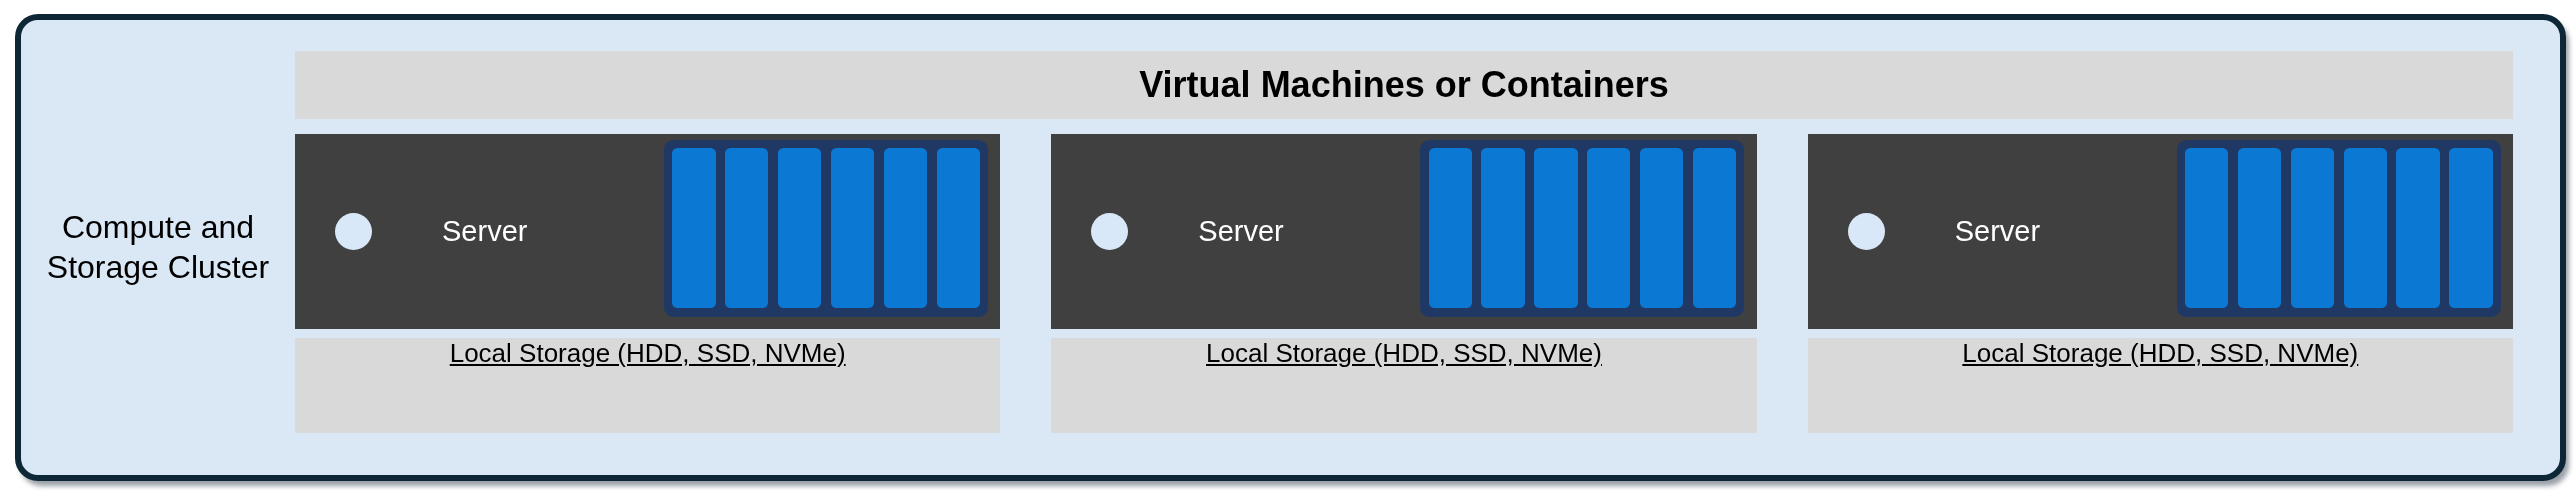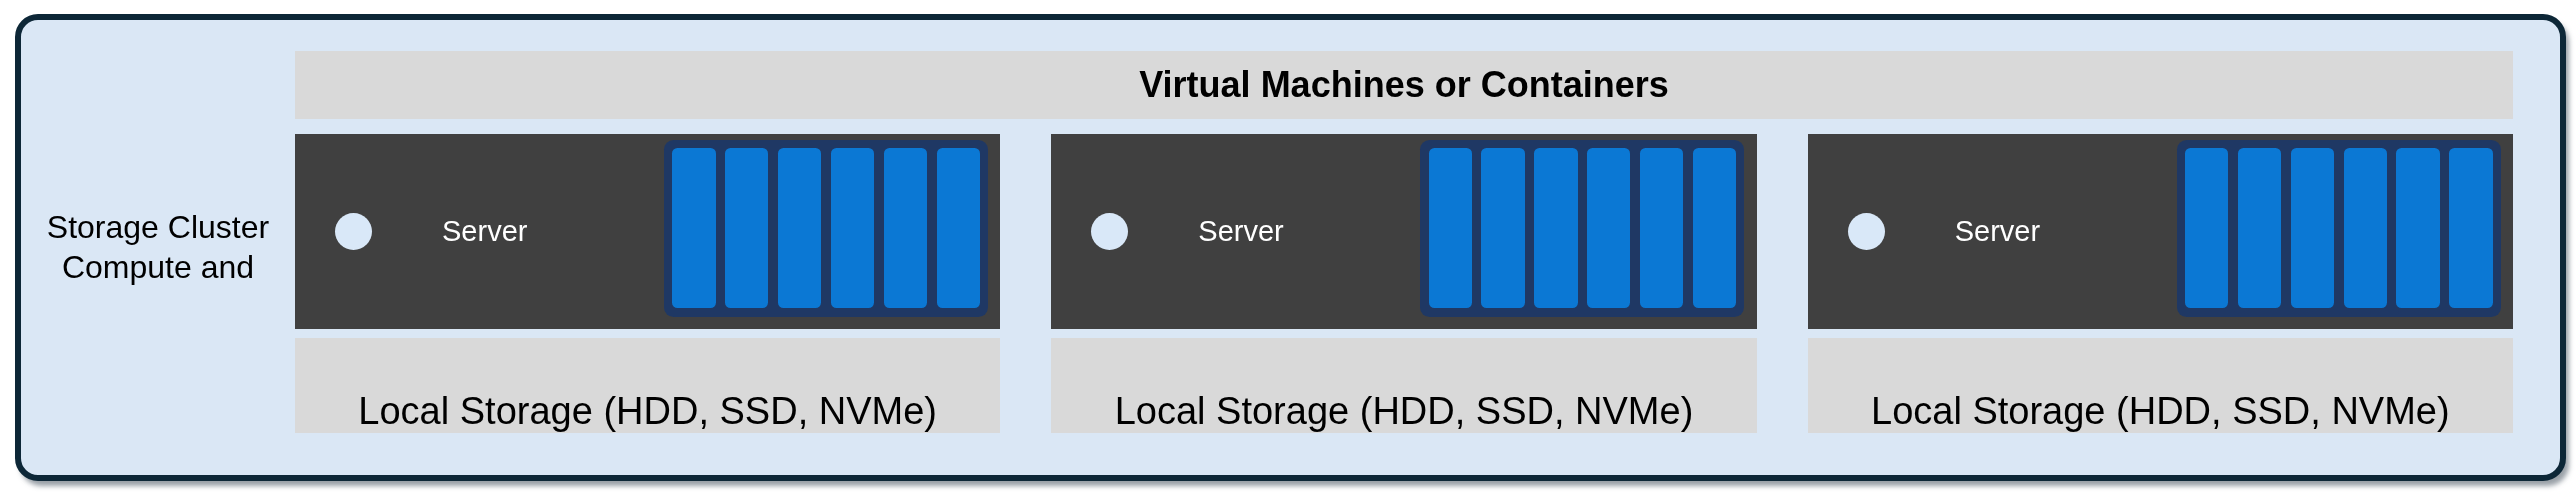--- a/index.html
+++ b/index.html
@@ -80,35 +80,36 @@
     border-radius:5.5px;
   }
   .storage-row{
     position:absolute;left:295px;top:338px;
     width:2218px;height:95px;
     display:flex;gap:51px;
   }
   .storage{
     flex:1;
     background:var(--bar-gray);
-    display:flex;align-items:flex-end;justify-content:center;
-    font-size:38px;color:var(--text-dark);
+    display:flex;align-items:flex-start;justify-content:center;
+    font-size:26px;color:var(--text-dark);
     white-space:nowrap;
+    text-decoration:underline;
   }
 </style>
 </head>
 <body>
 
 <div class="stage">
 
   <div class="cluster-box"></div>
 
   <div class="cluster-label">
+    <div>Compute and</div>
     <div>Storage Cluster</div>
-    <div>Compute and</div>
   </div>
 
   <div class="vm-header">
     <span>Virtual Machines or Containers</span>
   </div>
 
   <div class="server-row">
     <div class="server">
       <span class="led"></span>
       <span class="server-name">Server</span>

